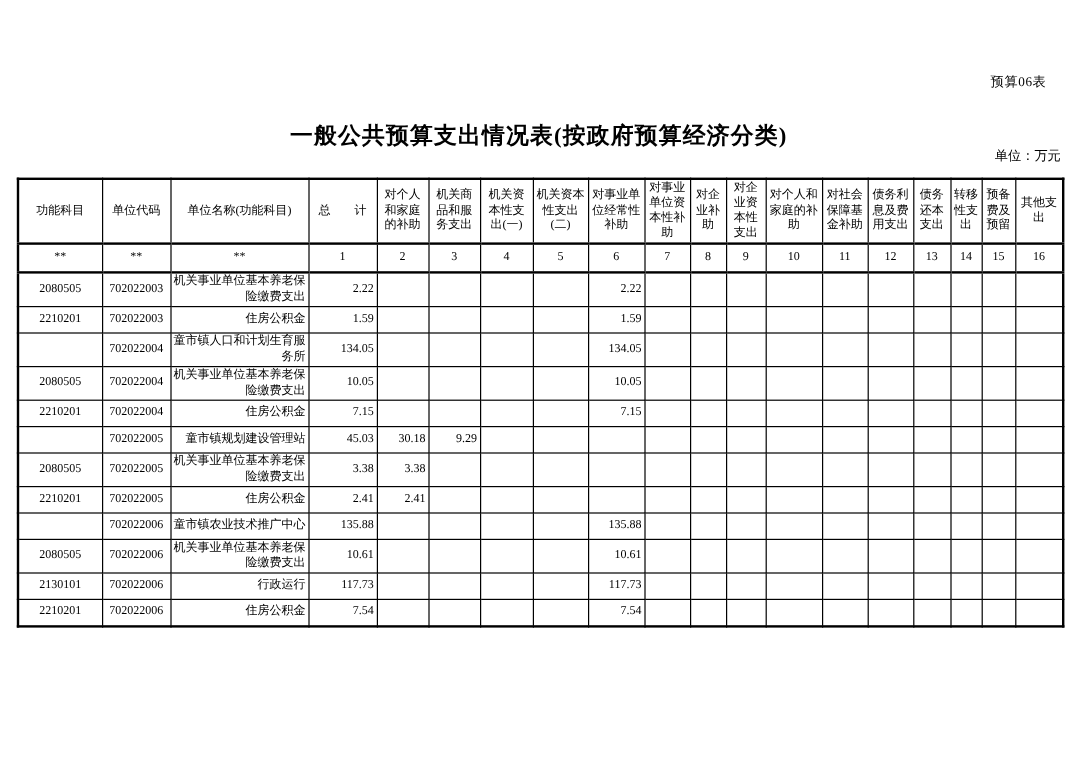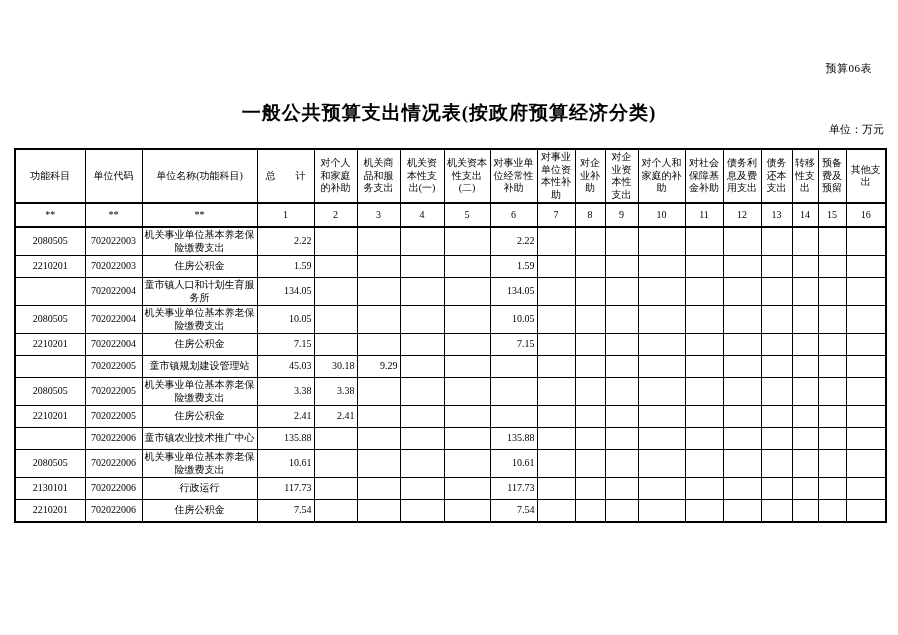--- a/index.html
+++ b/index.html
@@ -55,21 +55,21 @@
     border-bottom: 2px solid #000;
   }
   table.budget thead tr.hdr-nums th {
     height: 24px;
     font-weight: normal;
     text-align: center;
     border-bottom: 2px solid #000;
   }
   table.budget tbody td { height: 22px; }
   .c-center { text-align: center; }
-  .c-left   { text-align: center; padding-left: 3px; }
+  .c-left   { text-align: right; padding-left: 3px; }
   .c-right  { text-align: right; padding-right: 3px; }
 </style>
 </head>
 <body>
 
 <div class="corner-label">预算06表</div>
 
 <div class="page-title">一般公共预算支出情况表(按政府预算经济分类)</div>
 
 <div class="unit-label">单位：万元</div>

